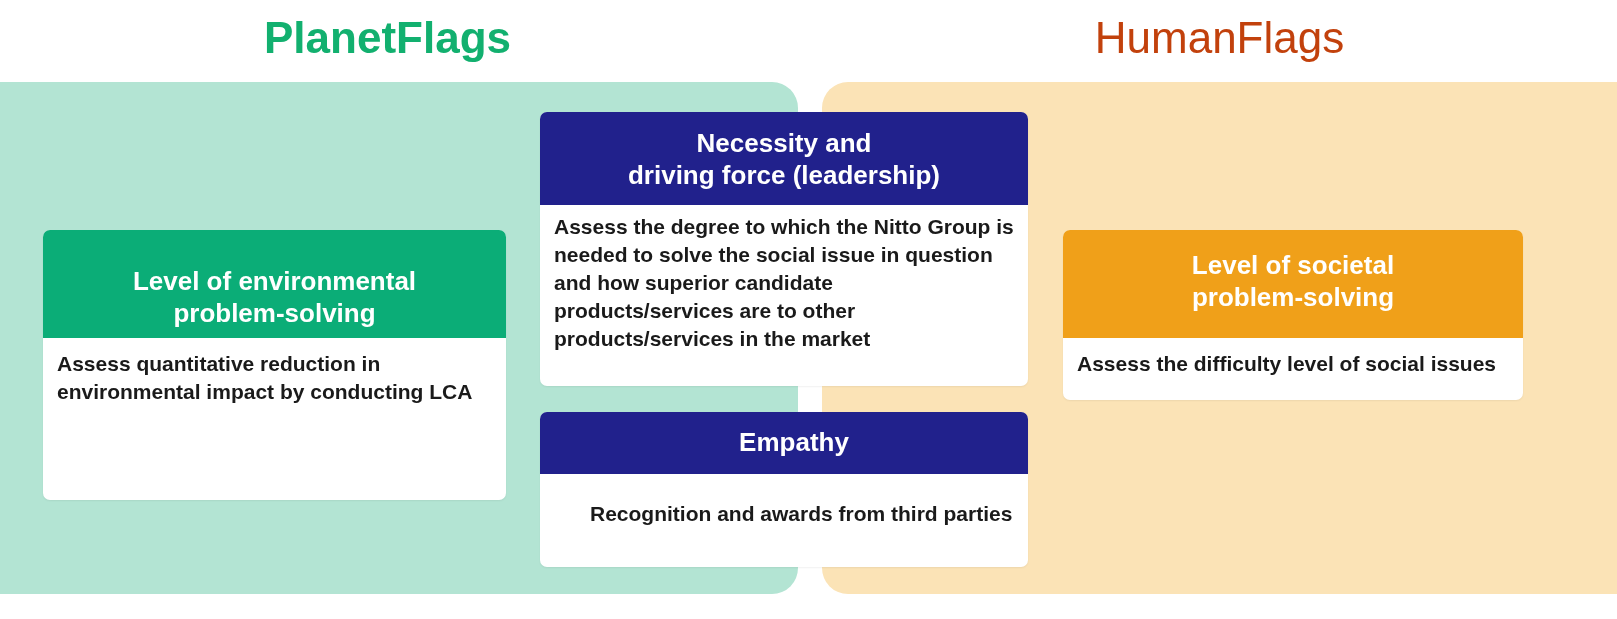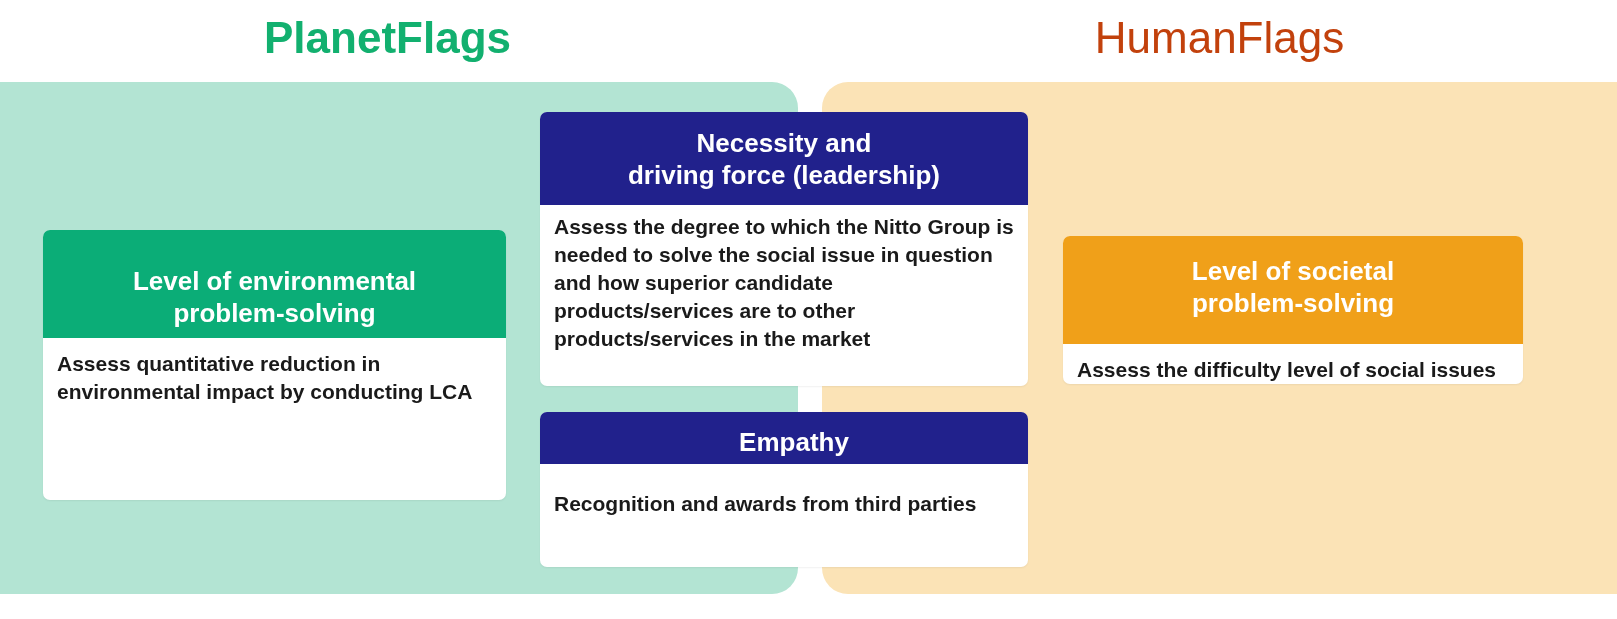--- a/index.html
+++ b/index.html
@@ -106,29 +106,29 @@
   #card-necessity .card-header { background: #21218C; height: 93px; padding-top: 16px; }
   #card-necessity .card-body { padding-top: 8px; }
 
   
   #card-empathy {
     left: 540px;
     top: 412px;
     width: 488px;
     height: 155px;
   }
-  #card-empathy .card-header { background: #21218C; height: 52px; padding-top: 15px; padding-left: 32px; }
-  #card-empathy .card-body { padding-top: 26px; }
+  #card-empathy .card-header { background: #21218C; height: 62px; padding-top: 15px; padding-left: 32px; }
+  #card-empathy .card-body { padding-top: 26px; margin-left: 36px; }
 
   
   #card-societal {
     left: 1063px;
-    top: 236px;
+    top: 230px;
     width: 460px;
-    height: 148px;
+    height: 170px;
   }
   #card-societal .card-header { background: #F0A019; height: 108px; padding-top: 20px; }
   #card-societal .card-body { }
 </style>
 </head>
 <body>
 
 <div class="canvas">
 
   <div class="panel" id="panel-planet"></div>

